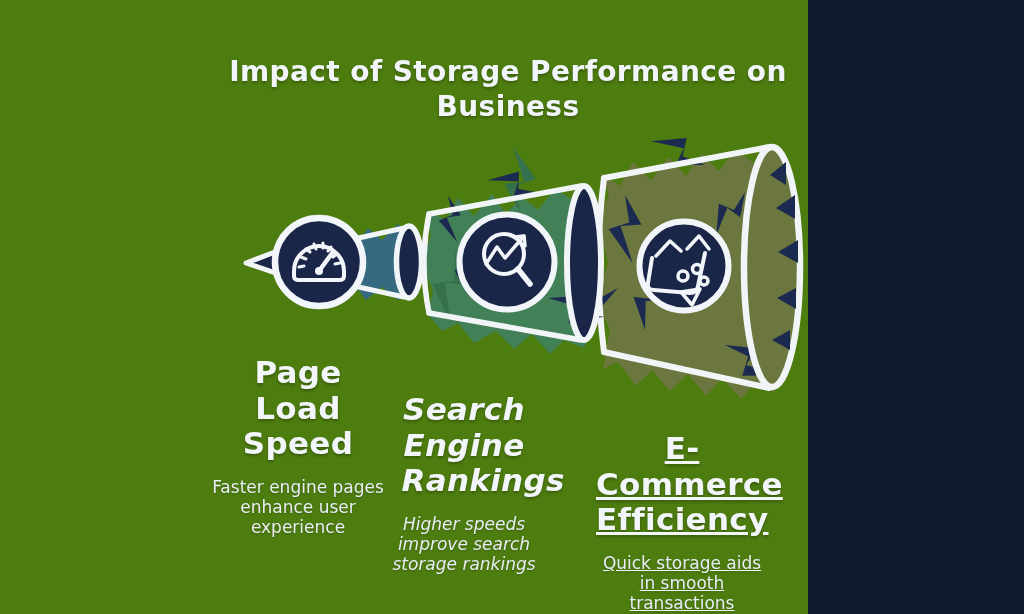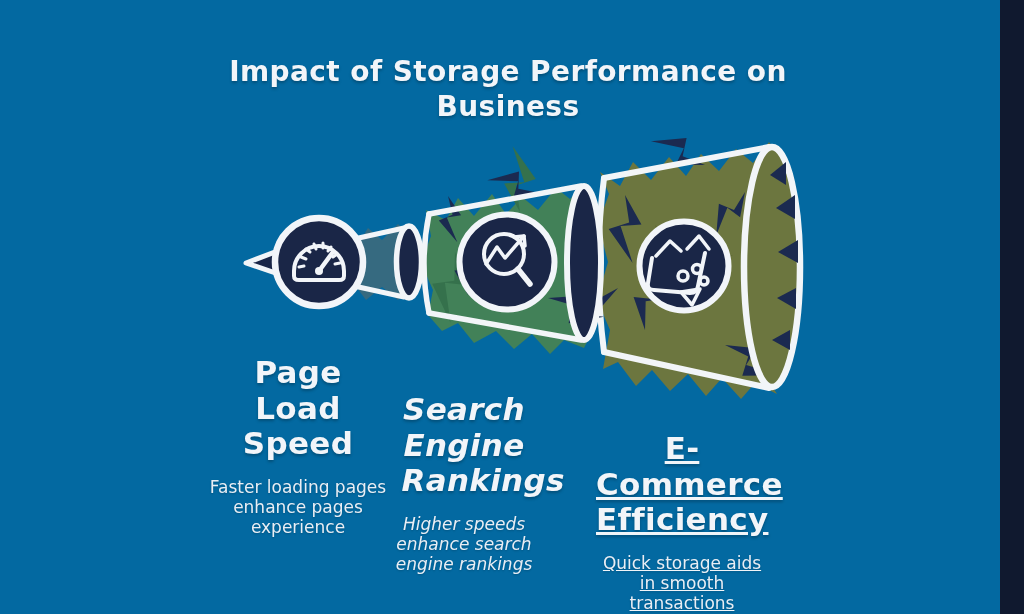--- a/index.html
+++ b/index.html
@@ -1,18 +1,18 @@
 <!DOCTYPE html>
 <html><head>
 <meta charset="utf-8">
 <style>
   html,body{margin:0;padding:0;background:#10192f;}
   .canvas{
-    position:relative;width:1000px;height:614px;overflow:hidden;
-    background:#0369a1;
+    position:relative;width:808px;height:614px;overflow:hidden;
+    background:#4d7c0f;
     font-family:"DejaVu Sans", sans-serif;
     color:#f2f5f9;
   }
   .title{
     position:absolute;left:224px;top:54px;width:568px;
     font-size:28px;font-weight:bold;line-height:1.25;text-align:center;
     letter-spacing:.4px;margin:0;
     text-shadow:0 2px 3px rgba(0,0,0,.25);
   }
   .funnel-svg{position:absolute;left:0;top:0;}
@@ -122,26 +122,26 @@
       <polyline points="687,249 699,236 709,249" stroke-width="3.5"></polyline>
       <circle cx="683" cy="276" r="5" stroke-width="3.5"></circle>
       <circle cx="697" cy="269" r="4.5" stroke-width="3.5"></circle>
       <circle cx="704" cy="281" r="4" stroke-width="3.5"></circle>
       <polygon points="681,292 700,289 692,305" stroke-width="3.5"></polygon>
     </g>
   </svg>
 
   <div class="stage-label" id="stage-label-1">
     <h2>Page Load Speed</h2>
-    <p>Faster loading pages enhance pages experience</p>
+    <p>Faster engine pages enhance user experience</p>
   </div>
 
   <div class="stage-label" id="stage-label-2">
     <h2>Search Engine Rankings</h2>
-    <p>Higher speeds enhance search engine rankings</p>
+    <p>Higher speeds improve search storage rankings</p>
   </div>
 
   <div class="stage-label" id="stage-label-3">
     <h2>E-Commerce Efficiency</h2>
     <p>Quick storage aids in smooth transactions</p>
   </div>
 
 </div>
 
 </body></html>

